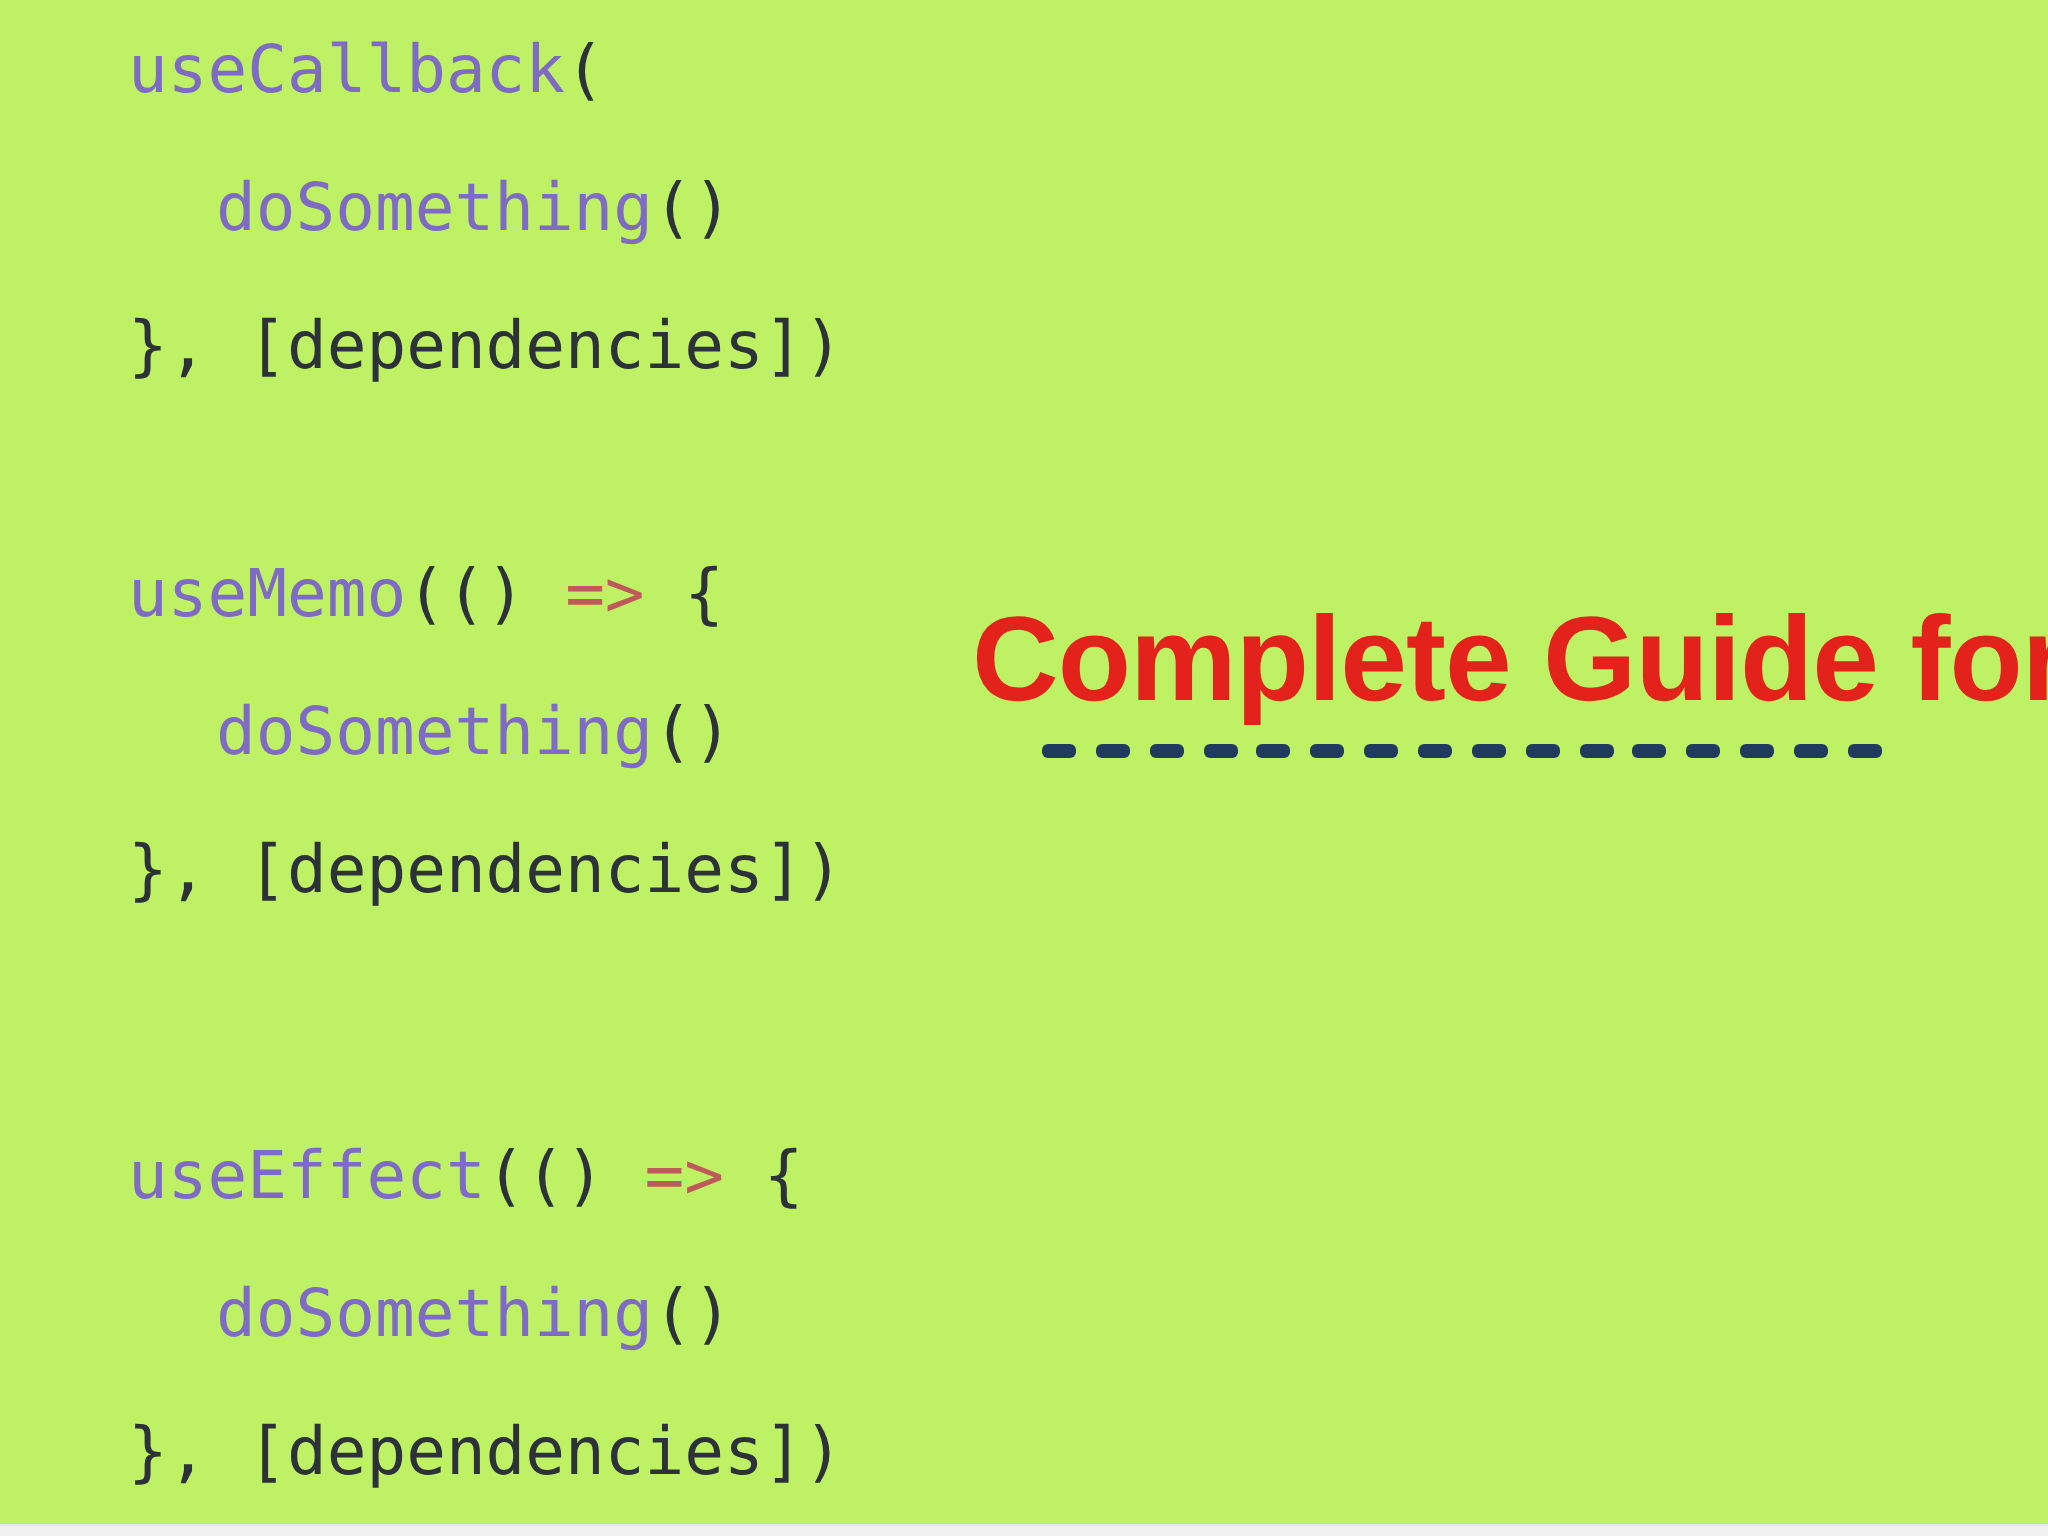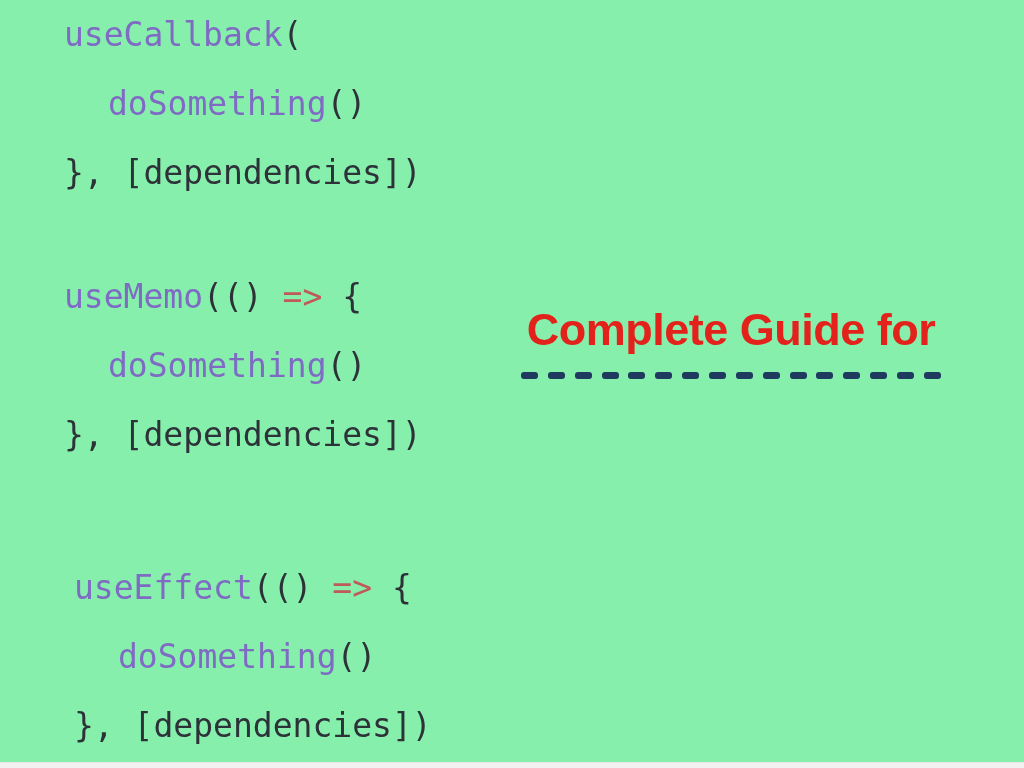--- a/index.html
+++ b/index.html
@@ -16,21 +16,21 @@
     position: relative;
   }
 
   
   #canvas {
     position: absolute;
     left: 0;
     top: 0;
     width: 1024px;
     height: 768px;
-    background: #86efac;
+    background: #bef264;
   }
 
   
   .code-pane {
     position: absolute;
     left: 0;
     top: 0;
     width: 500px;
     height: 762px;
   }
@@ -40,21 +40,21 @@
     left: 64px;
     font-family: "DejaVu Sans Mono", "Liberation Mono", monospace;
     font-size: 33px;
     line-height: 69px;
     letter-spacing: 0px;
     white-space: pre;
   }
 
   .code-block.b1 { top: 0px; }
   .code-block.b2 { top: 262px; }
-  .code-block.b3 { top: 553px; margin-left: 10px; }
+  .code-block.b3 { top: 553px; }
 
   .code-line {
     height: 69px;
     white-space: pre;
   }
   .code-line.indent { padding-left: 44px; }
 
   .tok-fn    { color: #7f6ac4; }
   .tok-punct { color: #2d3239; }
   .tok-arrow { color: #bf5a5a; }
@@ -65,21 +65,21 @@
     left: 486px;
     top: 296px;
     width: 490px;
     text-align: center;
   }
 
   .title-line {
     color: #e3221c;
     font-family: "Liberation Sans", sans-serif;
     font-weight: bold;
-    font-size: 45px;
+    font-size: 60px;
     line-height: 68px;
     letter-spacing: -0.5px;
     white-space: nowrap;
   }
 
   .title-rule {
     margin: 8px auto 0 auto;
     width: 420px;
     height: 7px;
     display: flex;

